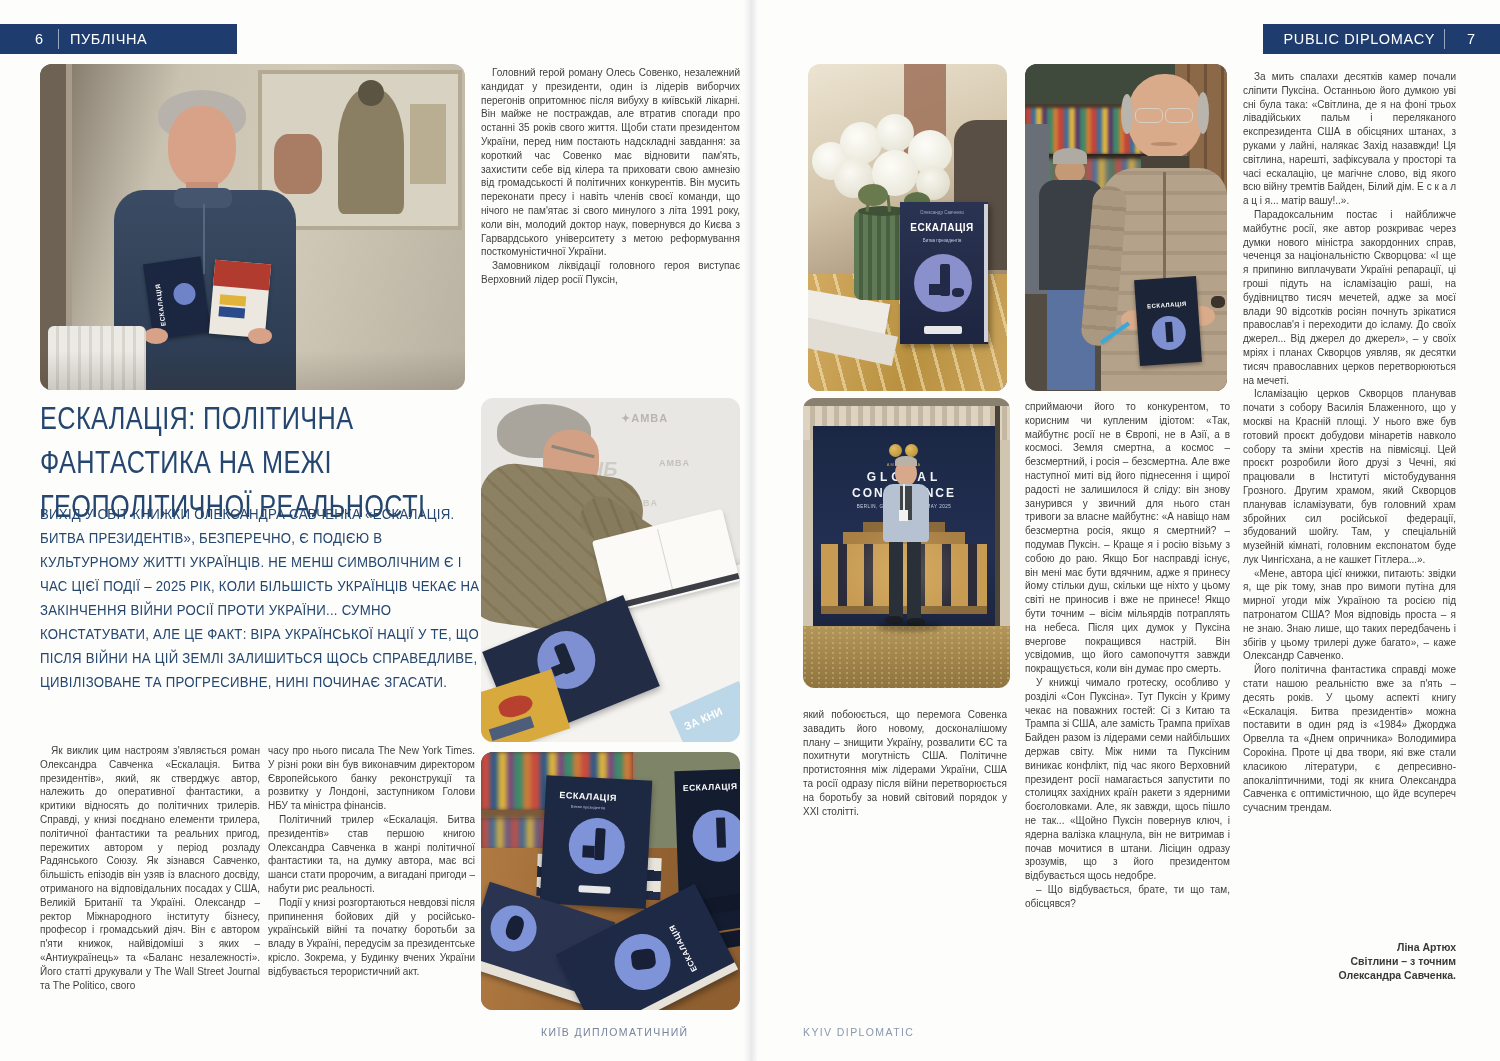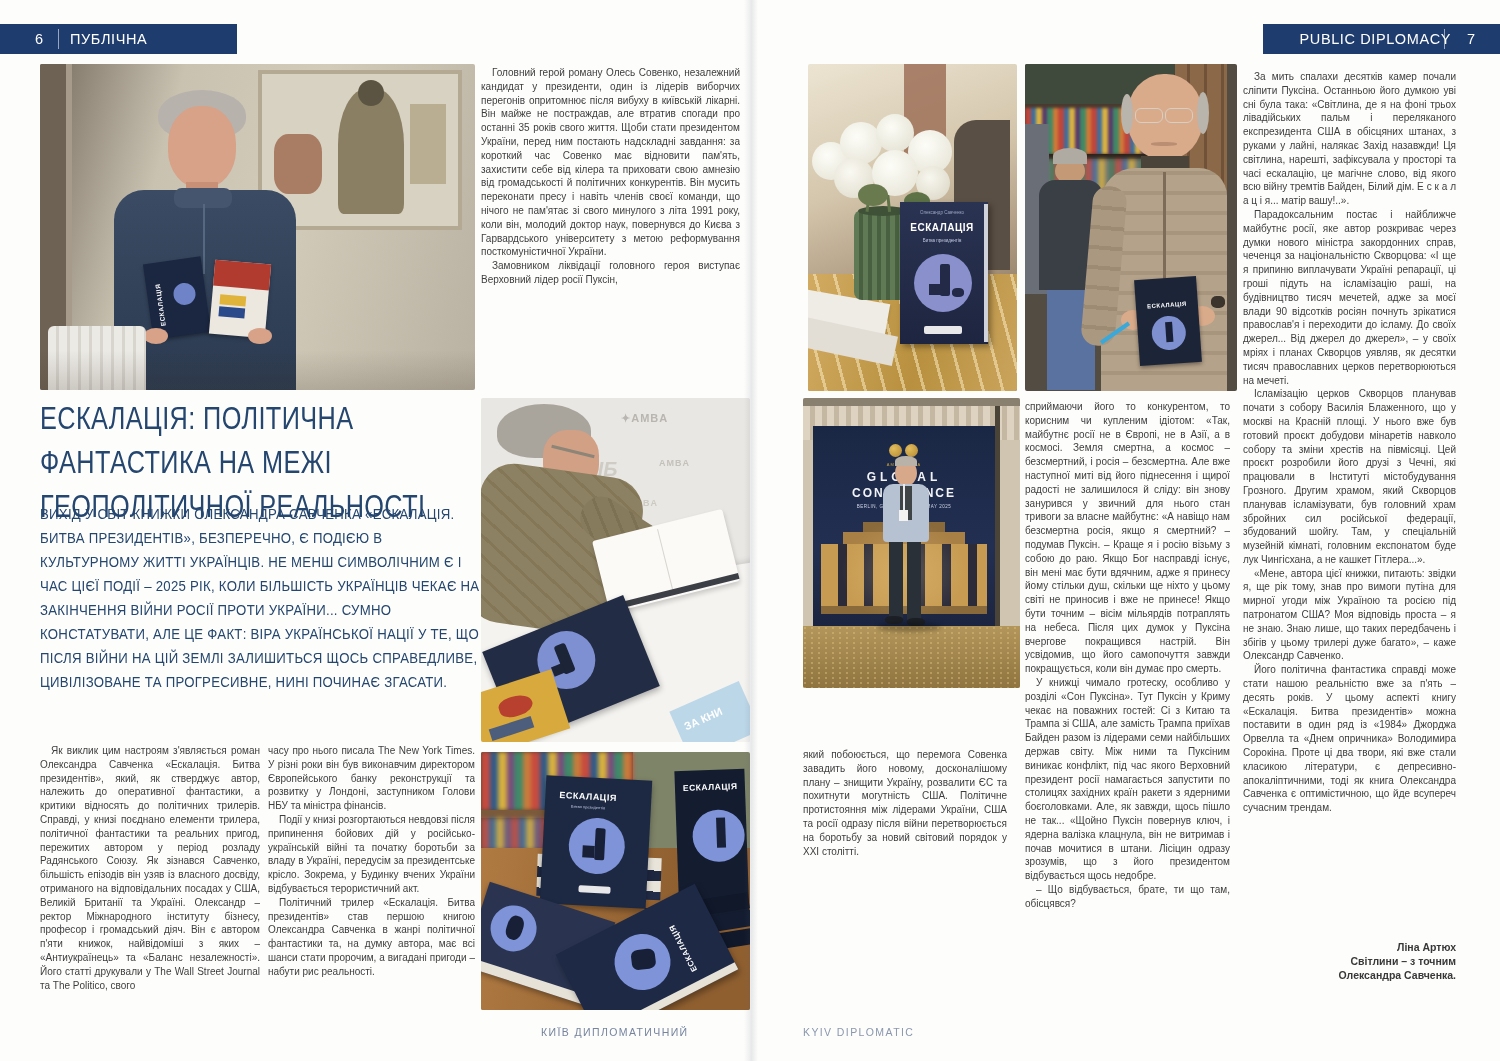--- a/index.html
+++ b/index.html
@@ -18,36 +18,36 @@
         letter-spacing:0.3px;transform:scaleX(0.88);transform-origin:0 0;}
   
   .bcol{position:absolute;font-size:10px;line-height:13.8px;color:#3e3e3e;text-align:justify;overflow:hidden;}
   .bcol p{margin:0;text-indent:11px;}
   .bcol p.cont{text-indent:0;}
   .byline{position:absolute;left:1243px;top:940px;width:213px;text-align:right;font-size:10.5px;line-height:14px;
           font-weight:bold;color:#383838;}
   
   .foot{position:absolute;top:1026px;font-size:10.5px;letter-spacing:1.4px;}
   
-  .ph{position:absolute;overflow:hidden;border-radius:2px;padding-left:10px;}
+  .ph{position:absolute;overflow:hidden;border-radius:12px;}
   .ph *{position:absolute;}
   .covertitle{color:#fff;font-weight:bold;letter-spacing:0.5px;white-space:nowrap;}
 </style>
 </head>
 <body>
 
 <div class="spread">
 
   <div class="hbar" style="left:0;width:237px;">
     <span class="num" style="left:24px;width:30px;">6</span>
     <span class="hdiv" style="left:58px;"></span>
     <span class="lbl" style="left:70px;">ПУБЛІЧНА ДИПЛОМАТІЯ</span>
   </div>
   <div class="hbar" style="left:1263px;width:237px;">
-    <span class="lbl" style="left:16px;width:172px;text-align:right;">PUBLIC DIPLOMACY</span>
+    <span class="lbl" style="left:0;width:172px;text-align:right;">PUBLIC DIPLOMACY</span>
     <span class="hdiv" style="left:181px;"></span>
     <span class="num" style="left:183px;width:50px;">7</span>
   </div>
 
   <div class="ph" style="left:40px;top:64px;width:425px;height:326px;background:linear-gradient(105deg,#6e6254 0%,#8b8173 7%,#c9c2b1 28%,#d2cbba 55%,#b9b1a1 100%);">
     <div style="left:0;top:0;width:26px;height:100%;background:#6e6254;"></div>
     <div style="left:26px;top:0;width:6px;height:100%;background:#a79c8c;"></div>
     <div style="left:218px;top:6px;width:196px;height:152px;background:#d8d2c2;border:4px solid #b4aa93;">
       <div style="left:76px;top:14px;width:66px;height:126px;background:#8a7f63;border-radius:45% 45% 8% 8%;"></div>
       <div style="left:96px;top:6px;width:26px;height:26px;background:#5c5442;border-radius:50%;"></div>
@@ -81,22 +81,22 @@
   </div>
 
   <h1 class="title" style="margin:0;">ЕСКАЛАЦІЯ: ПОЛІТИЧНА ФАНТАСТИКА НА МЕЖІ ГЕОПОЛІТИЧНОЇ РЕАЛЬНОСТІ</h1>
   <div class="lead">ВИХІД У СВІТ КНИЖКИ ОЛЕКСАНДРА САВЧЕНКА «ЕСКАЛАЦІЯ. БИТВА ПРЕЗИДЕНТІВ», БЕЗПЕРЕЧНО, Є ПОДІЄЮ В КУЛЬТУРНОМУ ЖИТТІ УКРАЇНЦІВ. НЕ МЕНШ СИМВОЛІЧНИМ Є І ЧАС ЦІЄЇ ПОДІЇ – 2025 РІК, КОЛИ БІЛЬШІСТЬ УКРАЇНЦІВ ЧЕКАЄ НА ЗАКІНЧЕННЯ ВІЙНИ РОСІЇ ПРОТИ УКРАЇНИ... СУМНО КОНСТАТУВАТИ, АЛЕ ЦЕ ФАКТ: ВІРА УКРАЇНСЬКОЇ НАЦІЇ У ТЕ, ЩО ПІСЛЯ ВІЙНИ НА ЦІЙ ЗЕМЛІ ЗАЛИШИТЬСЯ ЩОСЬ СПРАВЕДЛИВЕ, ЦИВІЛІЗОВАНЕ ТА ПРОГРЕСИВНЕ, НИНІ ПОЧИНАЄ ЗГАСАТИ.</div>
 
   <div class="bcol" style="left:40px;top:744px;width:220px;height:268px;">
     <p>Як виклик цим настроям з'являється роман Олександра Савченка «Ескалація. Битва президентів», який, як стверджує автор, належить до оперативної фантастики, а критики відносять до політичних трилерів. Справді, у книзі поєднано елементи трилера, політичної фантастики та реальних пригод, пережитих автором у період розладу Радянського Союзу. Як зізнався Савченко, більшість епізодів він узяв із власного досвіду, отриманого на відповідальних посадах у США, Великій Британії та Україні. Олександр – ректор Міжнародного інституту бізнесу, професор і громадський діяч. Він є автором п'яти книжок, найвідоміші з яких – «Антиукраїнець» та «Баланс незалежності». Його статті друкували у The Wall Street Journal та The Politico, свого</p>
   </div>
   <div class="bcol" style="left:268px;top:744px;width:207px;height:268px;">
     <p class="cont">часу про нього писала The New York Times. У різні роки він був виконавчим директором Європейського банку реконструкції та розвитку у Лондоні, заступником Голови НБУ та міністра фінансів.</p>
+    <p>Політичний трилер «Ескалація. Битва президентів» став першою книгою Олександра Савченка в жанрі політичної фантастики та, на думку автора, має всі шанси стати пророчим, а вигадані пригоди – набути рис реальності.</p>
     <p>Події у книзі розгортаються невдовзі після припинення бойових дій у російсько-українській війні та початку боротьби за владу в Україні, передусім за президентське крісло. Зокрема, у Будинку вчених України відбувається терористичний акт.</p>
-    <p>Політичний трилер «Ескалація. Битва президентів» став першою книгою Олександра Савченка в жанрі політичної фантастики та, на думку автора, має всі шанси стати пророчим, а вигадані пригоди – набути рис реальності.</p>
   </div>
 
   <div class="ph" style="left:481px;top:398px;width:259px;height:344px;background:#e9e7e3;">
     <span style="left:140px;top:14px;font-size:11px;font-weight:bold;color:#b9b6b0;letter-spacing:1px;">✦ <span>AMBA</span></span>
     <span style="left:178px;top:60px;font-size:9px;font-weight:bold;color:#c4c1bb;letter-spacing:1px;">AMBA</span>
     <span style="left:100px;top:60px;font-size:20px;font-weight:bold;font-style:italic;color:#cfccc6;">МІБ</span>
     <span style="left:146px;top:100px;font-size:9px;font-weight:bold;color:#ccc9c3;letter-spacing:1px;">AMBA</span>
     <div style="left:-22px;top:186px;width:330px;height:190px;background:#f4f3f0;transform:rotate(-9deg);box-shadow:0 -2px 6px rgba(0,0,0,.12);"></div>
     <div style="left:16px;top:6px;width:94px;height:54px;background:#a9a49c;border-radius:50% 50% 40% 40%;"></div>
     <div style="left:62px;top:32px;width:56px;height:60px;background:#d2a084;border-radius:42%;"></div>
@@ -277,21 +277,21 @@
     <div style="left:86px;top:144px;width:14px;height:76px;background:#2a3038;"></div>
     <div style="left:104px;top:144px;width:14px;height:78px;background:#2a3038;"></div>
     <div style="left:82px;top:218px;width:18px;height:8px;background:#1c2026;border-radius:40%;"></div>
     <div style="left:104px;top:220px;width:18px;height:8px;background:#1c2026;border-radius:40%;"></div>
     <div style="left:0;top:228px;width:100%;height:62px;background:linear-gradient(180deg,#b3965a,#8f7440);">
       <div style="left:0;top:0;width:100%;height:100%;background:radial-gradient(circle at 2px 2px,rgba(230,200,130,.8) 18%,rgba(0,0,0,0) 20%);background-size:7px 5px;opacity:.5;"></div>
     </div>
     <div style="left:74px;top:224px;width:64px;height:10px;background:rgba(0,0,0,.25);border-radius:50%;filter:blur(2px);"></div>
   </div>
 
-  <div class="bcol" style="left:803px;top:748px;width:204px;height:264px;">
+  <div class="bcol" style="left:803px;top:708px;width:204px;height:264px;">
     <p class="cont">який побоюється, що перемога Совенка завадить його новому, досконалішому плану – знищити Україну, розвалити ЄС та похитнути могутність США. Політичне протистояння між лідерами України, США та росії одразу після війни перетворюється на боротьбу за новий світовий порядок у XXI столітті.</p>
   </div>
   <div class="bcol" style="left:1025px;top:400px;width:205px;height:612px;">
     <p class="cont">сприймаючи його то конкурентом, то корисним чи купленим ідіотом: «Так, майбутнє росії не в Європі, не в Азії, а в космосі. Земля смертна, а космос – безсмертний, і росія – безсмертна. Але вже наступної миті від його піднесення і щирої радості не залишилося й сліду: він знову занурився у звичний для нього стан тривоги за власне майбутнє: «А навіщо нам безсмертна росія, якщо я смертний? – подумав Пуксін. – Краще я і росію візьму з собою до раю. Якщо Бог насправді існує, він мені має бути вдячним, адже я принесу йому стільки душ, скільки ще ніхто у цьому світі не приносив і вже не принесе! Якщо бути точним – вісім мільярдів потраплять на небеса. Після цих думок у Пуксіна вчергове покращився настрій. Він усвідомив, що його самопочуття завжди покращується, коли він думає про смерть.</p>
     <p>У книжці чимало гротеску, особливо у розділі «Сон Пуксіна». Тут Пуксін у Криму чекає на поважних гостей: Сі з Китаю та Трампа зі США, але замість Трампа приїхав Байден разом із лідерами семи найбільших держав світу. Між ними та Пуксіним виникає конфлікт, під час якого Верховний президент росії намагається запустити по столицях західних країн ракети з ядерними боєголовками. Але, як завжди, щось пішло не так... «Щойно Пуксін повернув ключ, і ядерна валізка клацнула, він не витримав і почав мочитися в штани. Лісіцин одразу зрозумів, що з його президентом відбувається щось недобре.</p>
     <p>– Що відбувається, брате, ти що там, обісцявся?</p>
   </div>
   <div class="bcol" style="left:1243px;top:70px;width:213px;height:866px;">
     <p>За мить спалахи десятків камер почали сліпити Пуксіна. Останньою його думкою уві сні була така: «Світлина, де я на фоні трьох лівадійських пальм і переляканого експрезидента США в обісцяних штанах, з руками у лайні, налякає Захід назавжди! Ця світлина, нарешті, зафіксувала у просторі та часі ескалацію, це магічне слово, від якого всю війну тремтів Байден, Білий дім. Е с к а л а ц і я... матір вашу!..».</p>
     <p>Парадоксальним постає і найближче майбутнє росії, яке автор розкриває через думки нового міністра закордонних справ, чеченця за національністю Скворцова: «І ще я припиню виплачувати Україні репарації, ці гроші підуть на ісламізацію раші, на будівництво тисяч мечетей, адже за моєї влади 90 відсотків росіян почнуть зрікатися православ'я і переходити до ісламу. До своїх джерел... Від джерел до джерел», – у своїх мріях і планах Скворцов уявляв, як десятки тисяч православних церков перетворюються на мечеті.</p>

